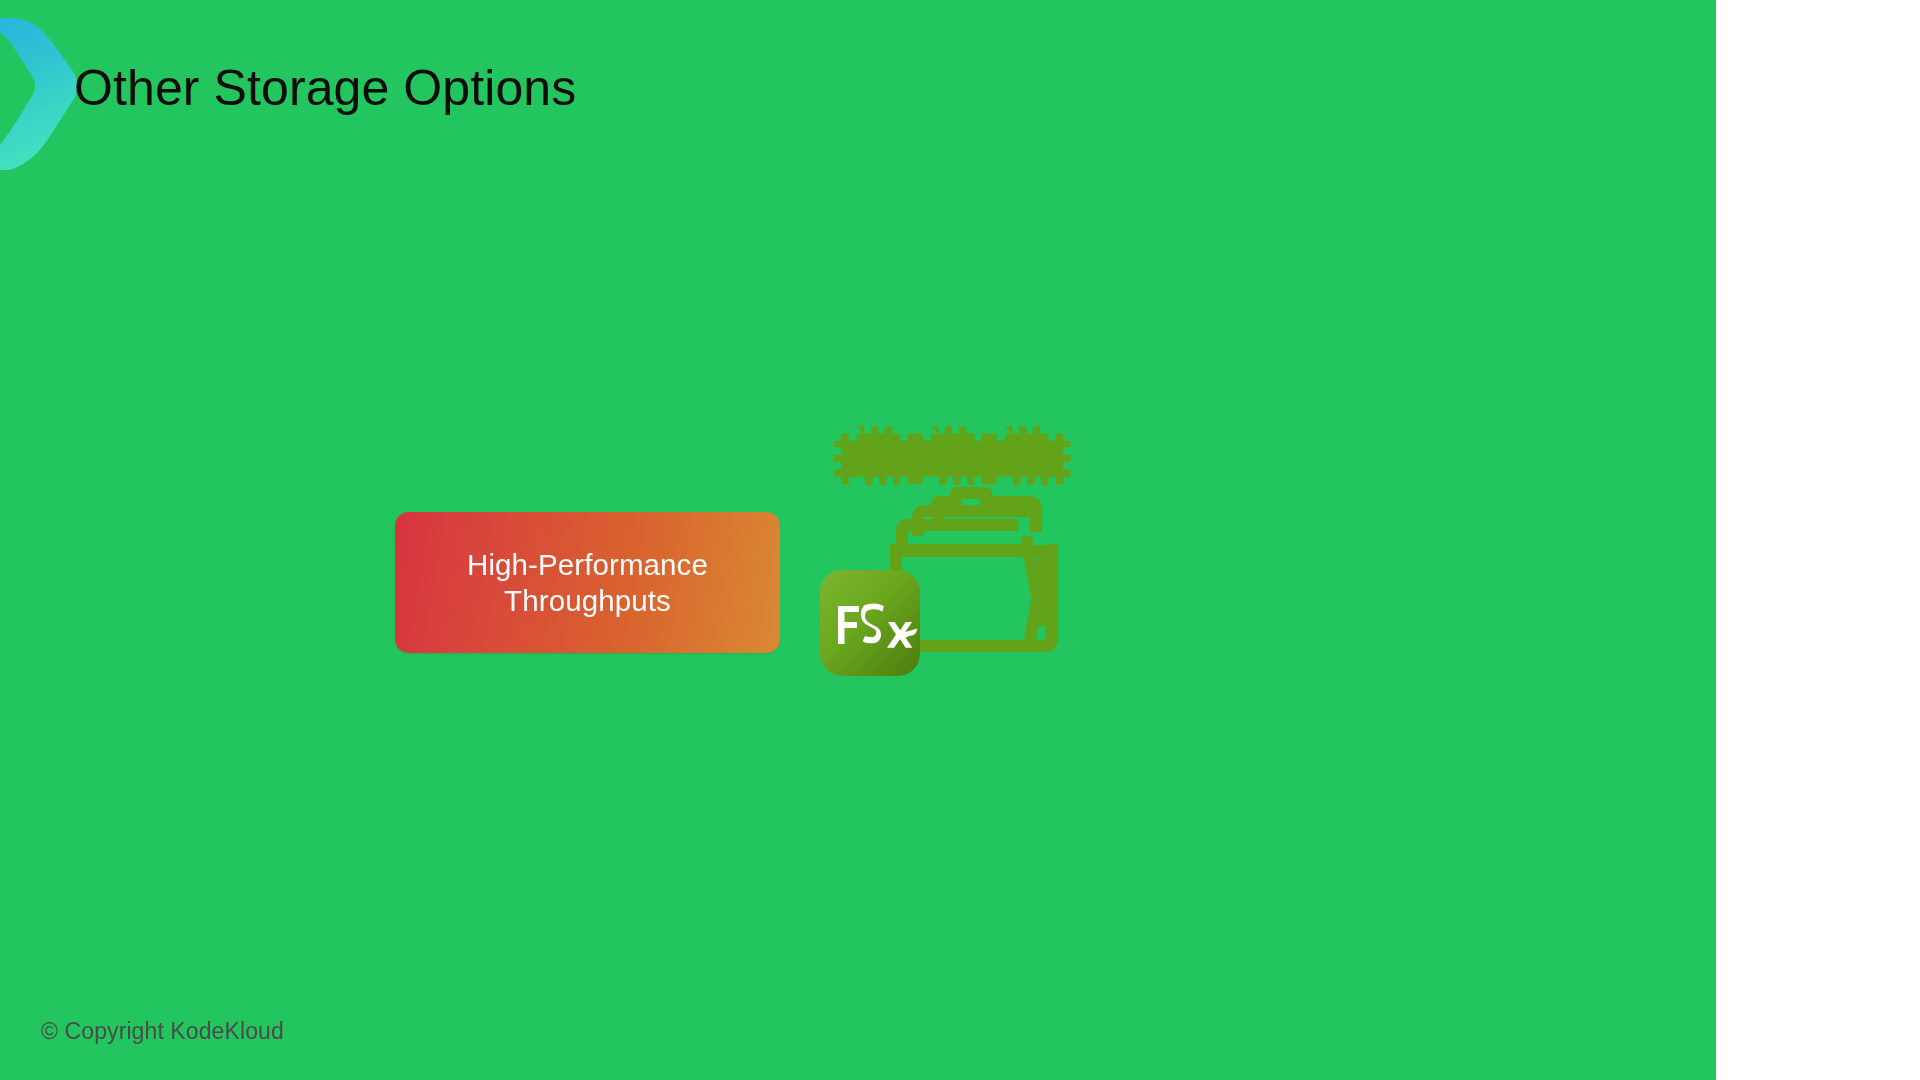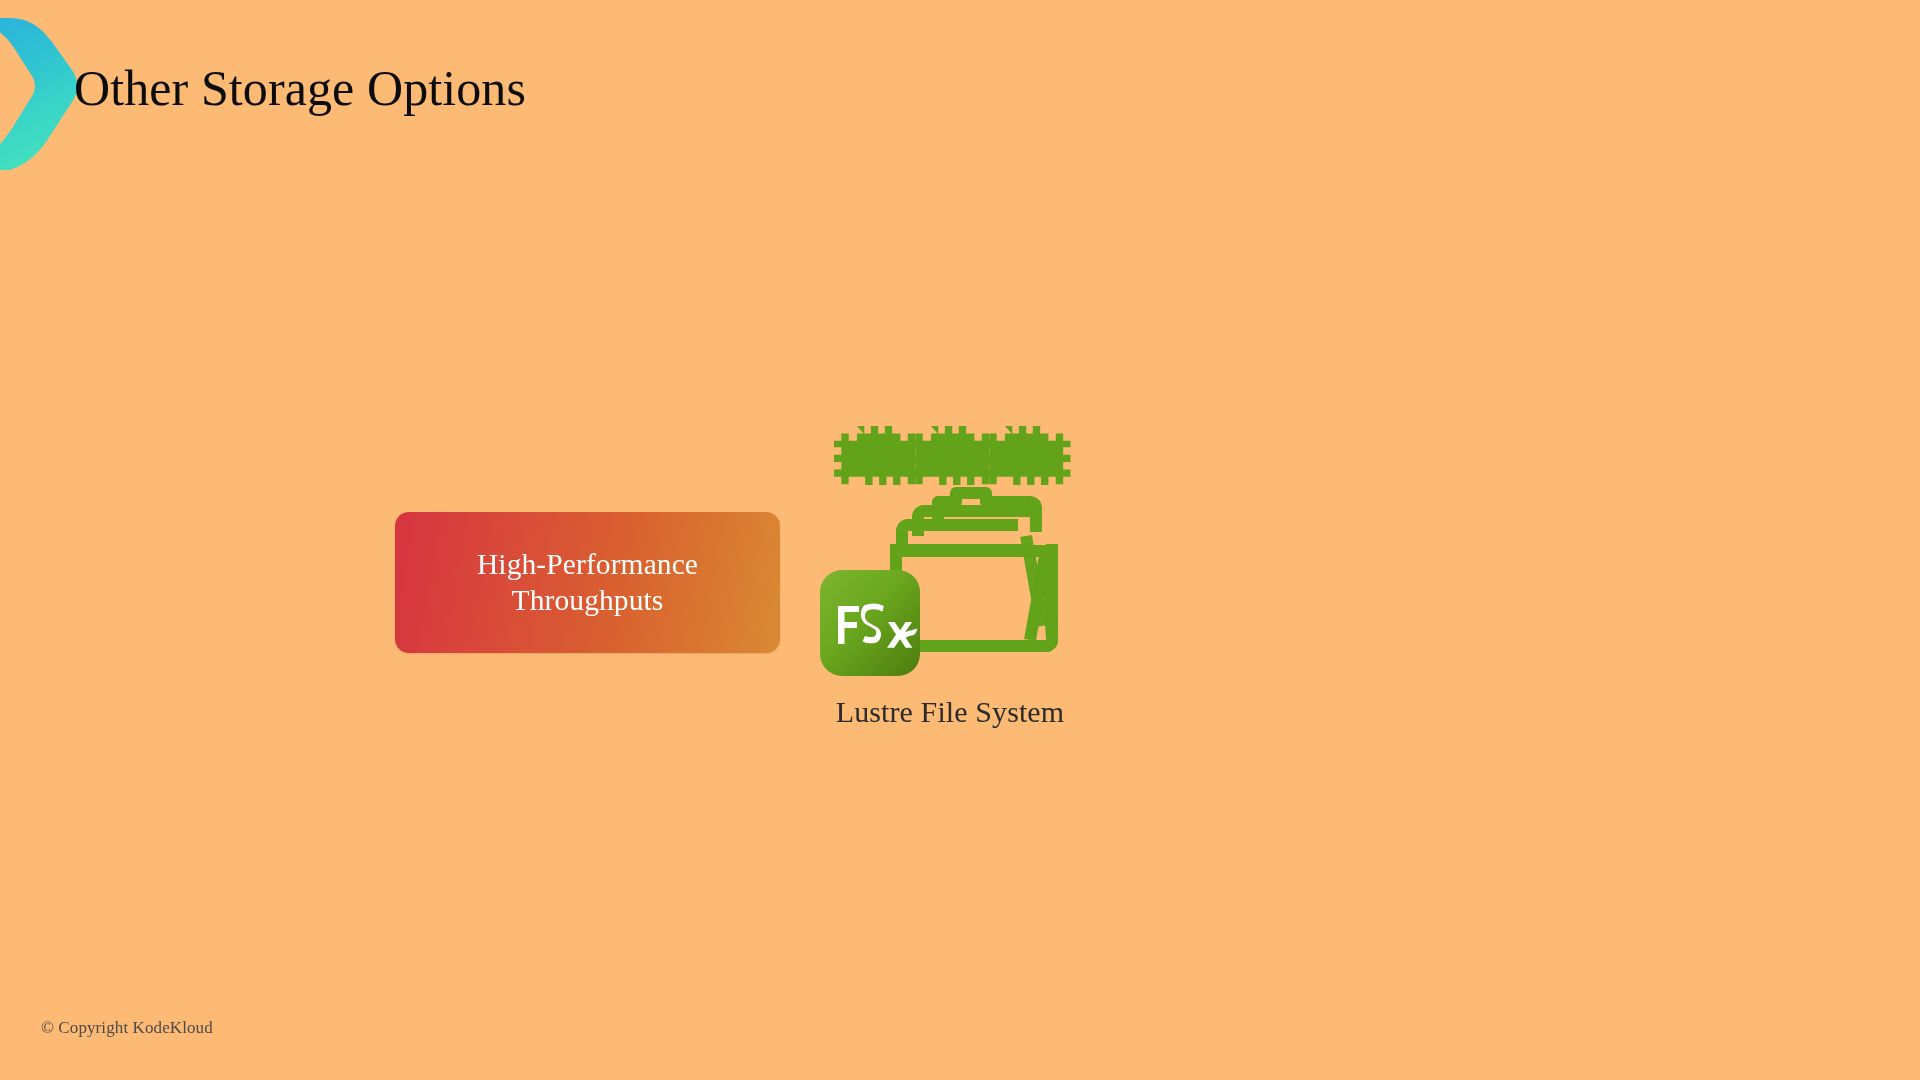--- a/index.html
+++ b/index.html
@@ -7,25 +7,24 @@
     margin: 0;
     padding: 0;
     background: #ffffff;
   }
   body {
     font-family: "Liberation Sans", sans-serif;
     -webkit-font-smoothing: antialiased;
   }
   #slide {
     position: relative;
-    width: 1920px;
+    width: 1716px;
     height: 1080px;
-    background: #fdba74;
+    background: #22c55e;
     overflow: hidden;
-    font-family: Liberation Serif, serif;
   }
 
   
   .brand-chevron {
     position: absolute;
     left: 0px;
     top: 18px;
     width: 78px;
     height: 152px;
     pointer-events: none;
@@ -94,21 +93,21 @@
     font-weight: 400;
     letter-spacing: 0.1px;
     white-space: nowrap;
   }
 
   
   .footer-copyright {
     position: absolute;
     left: 41px;
     top: 1018px;
-    font-size: 17px;
+    font-size: 23px;
     color: #4b4b4b;
     letter-spacing: 0.1px;
     white-space: nowrap;
   }
 </style>
 </head>
 <body>
 
 <div id="slide">
 
@@ -190,18 +189,17 @@
           <path d="M62.5 193.5 a13 8 0 0 0 -15 -1 a7.5 7.5 0 0 0 1 12 l9 5 a9 9 0 0 1 -1 15 a14 9 0 0 1 -14 -1 l2.5 -5.5 a10 6 0 0 0 9 0.7 a4.5 4.5 0 0 0 0.4 -7.6 l-8.6 -4.8 a13 13 0 0 1 -1.5 -19 a17 10 0 0 1 19.5 0.7 Z"></path>
 
           <path d="M68 204 h6.6 l5.6 8.3 l5.3 -8.3 h6.6 l-8.6 12.6 l8.9 13.1 h-6.8 l-5.6 -8.6 l-5.9 8.6 H67 l9 -13.1 Z"></path>
 
           <path d="M78.5 219.5 a21 14 0 0 1 17 -7.8 l-1.2 5.3 a16 11 0 0 0 -12.4 6.1 Z"></path>
           <path d="M93.2 211.6 l4.3 -1.1 l-1.9 5.2 Z"></path>
         </g>
       </g>
     </svg>
 
-    <div class="service-label">Lustre File System</div>
   </div>
 
   <div class="footer-copyright">© Copyright KodeKloud</div>
 
 </div>
 
 </body></html>

